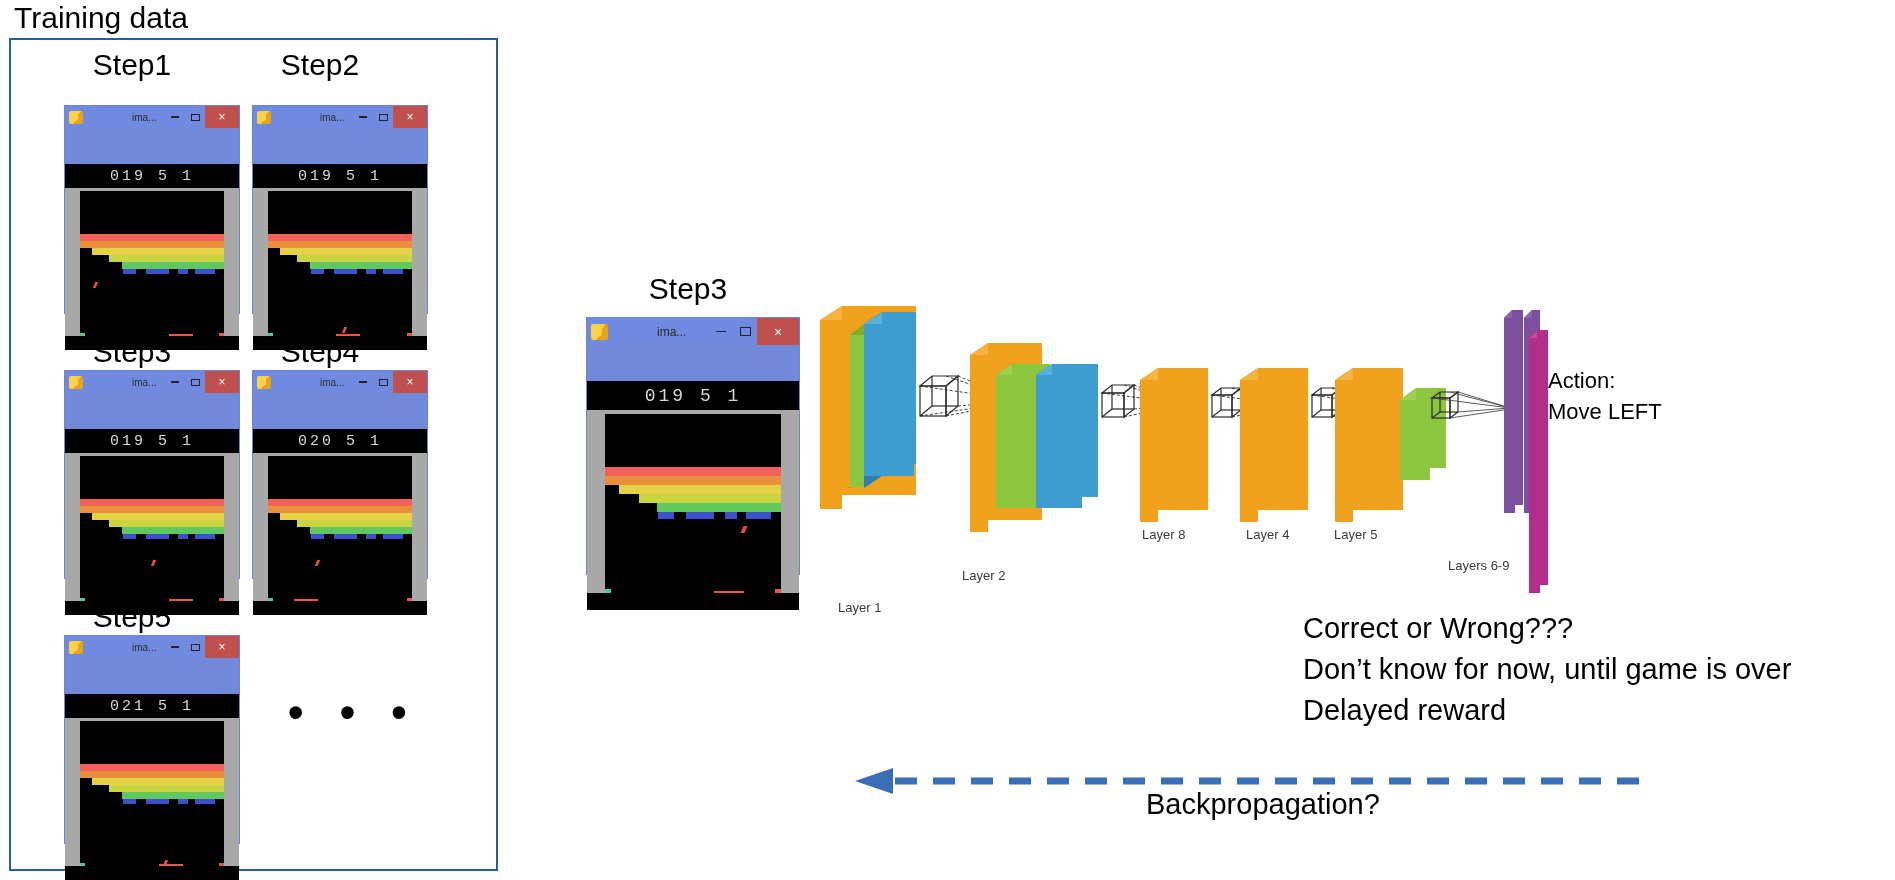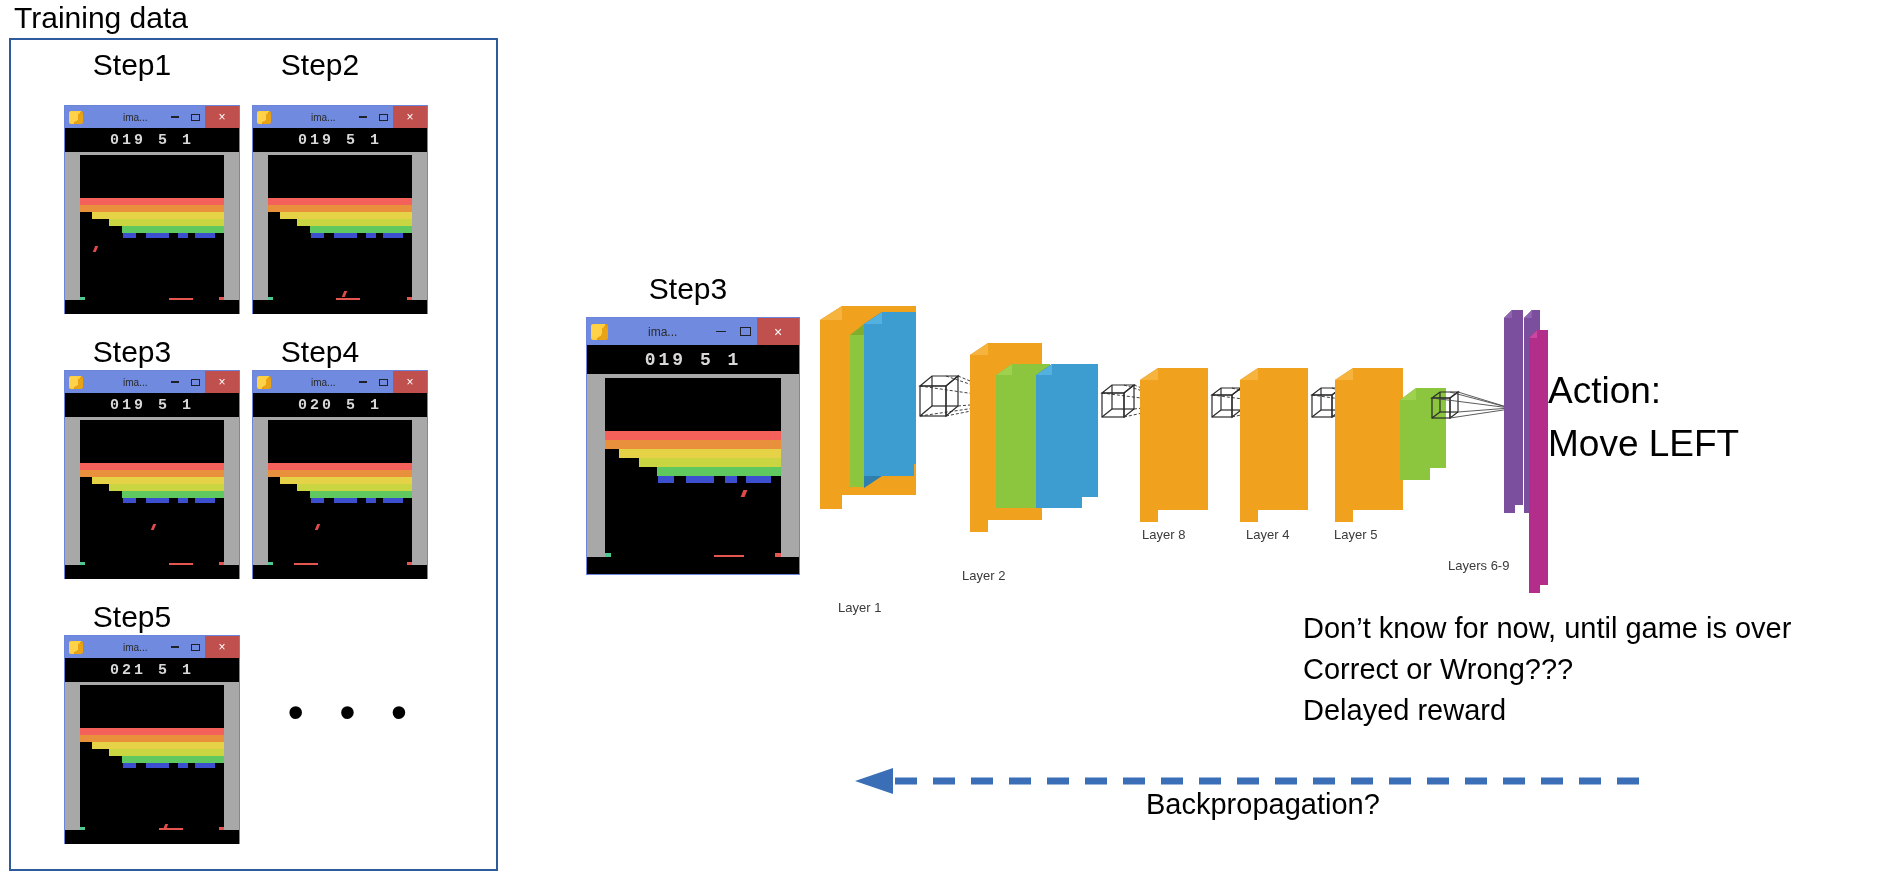--- a/index.html
+++ b/index.html
@@ -26,21 +26,21 @@
     position: absolute; left: 508px; top: 78px;
     font-size: 31px; color: #000; white-space: nowrap;
   }
   .step-caption {
     position: absolute;
     font-size: 30px; color: #000; text-align: center;
     white-space: nowrap;
   }
   .action-text {
     position: absolute; left: 1548px; top: 365px;
-    font-size: 37px; color: #000; line-height: 1.42;
+    font-size: 22px; color: #000; line-height: 1.42;
     white-space: nowrap;
   }
   .verdict-text {
     position: absolute; left: 1303px; top: 608px;
     font-size: 29px; color: #000; line-height: 1.42;
     white-space: nowrap;
   }
   .backprop-text {
     position: absolute; left: 1146px; top: 788px;
     font-size: 29px; color: #000; white-space: nowrap;
@@ -77,21 +77,21 @@
   .win-ico {
     width: 14px; height: 13px;
     background:
       radial-gradient(circle at 30% 45%, #ffd24a 0 42%, rgba(0,0,0,0) 43%),
       radial-gradient(circle at 72% 62%, #e8a317 0 40%, rgba(0,0,0,0) 41%),
       linear-gradient(120deg, #ffcf3e 0 55%, #e59c13 56% 100%);
     border-radius: 2px;
     flex: none;
   }
   .win-name {
-    font-size: 10px; color: #2b2b2b; margin-left: 11px;
+    font-size: 10px; color: #2b2b2b; margin-left: 20px;
     font-family: "Liberation Sans", sans-serif;
     white-space: nowrap;
     padding-left: 29px;
   }
   .win-btns { margin-left: auto; display: flex; align-items: center; height: 100%; }
   .win-min, .win-max {
     width: 20px; height: 100%;
     display: flex; align-items: center; justify-content: center;
     color: #20222b; font-size: 11px;
   }
@@ -106,21 +106,22 @@
     color: #fff; font-size: 12px; line-height: 1;
   }
   .win-body { position: relative; }
   .score-bar {
     background: #000;
     display: flex; align-items: center; justify-content: center;
     gap: 0px;
     font-family: "Liberation Mono", monospace;
     color: #d8d8d8;
     letter-spacing: 3px;
-    font-weight: 700;
+    font-weight: 400;
+    margin-top: 36px;
   }
   .game-area { position: relative; background: #a8a8a8; }
   .play-field { position: absolute; background: #000; }
   .brick-row { position: absolute; left: 0; right: 0; }
   .bumpy { position: absolute; background: #000; }
   .blue-block { position: absolute; background: #3c4fcf; }
   .paddle { position: absolute; background: #e4564f; }
   .ball { position: absolute; background: #e04a4a; }
   .side-green { position: absolute; background: #4fc98f; }
   .side-red { position: absolute; background: #e4564f; }
@@ -560,22 +561,22 @@
   <div class="nn-label" style="left:1238px; top:527px;margin-left:8px;">Layer 4</div>
   <div class="nn-label" style="left:1334px; top:527px;">Layer 5</div>
   <div class="nn-label" style="left:1448px; top:558px;">Layers 6-9</div>
 
   <div class="action-text">
     <div>Action:</div>
     <div>Move LEFT</div>
   </div>
 
   <div class="verdict-text">
+    <div>Correct or Wrong???</div>
     <div>Don’t know for now, until game is over</div>
-    <div>Correct or Wrong???</div>
     <div>Delayed reward</div>
   </div>
 
   <svg class="backprop-arrow" viewBox="0 0 785 26">
     <line x1="40" y1="13" x2="785" y2="13" stroke="#3a6fb8" stroke-width="7" stroke-dasharray="22 16"></line>
     <polygon points="0,13 38,0 38,26" fill="#3a6fb8"></polygon>
   </svg>
   <div class="backprop-text">Backpropagation?</div>
 
 </div>

